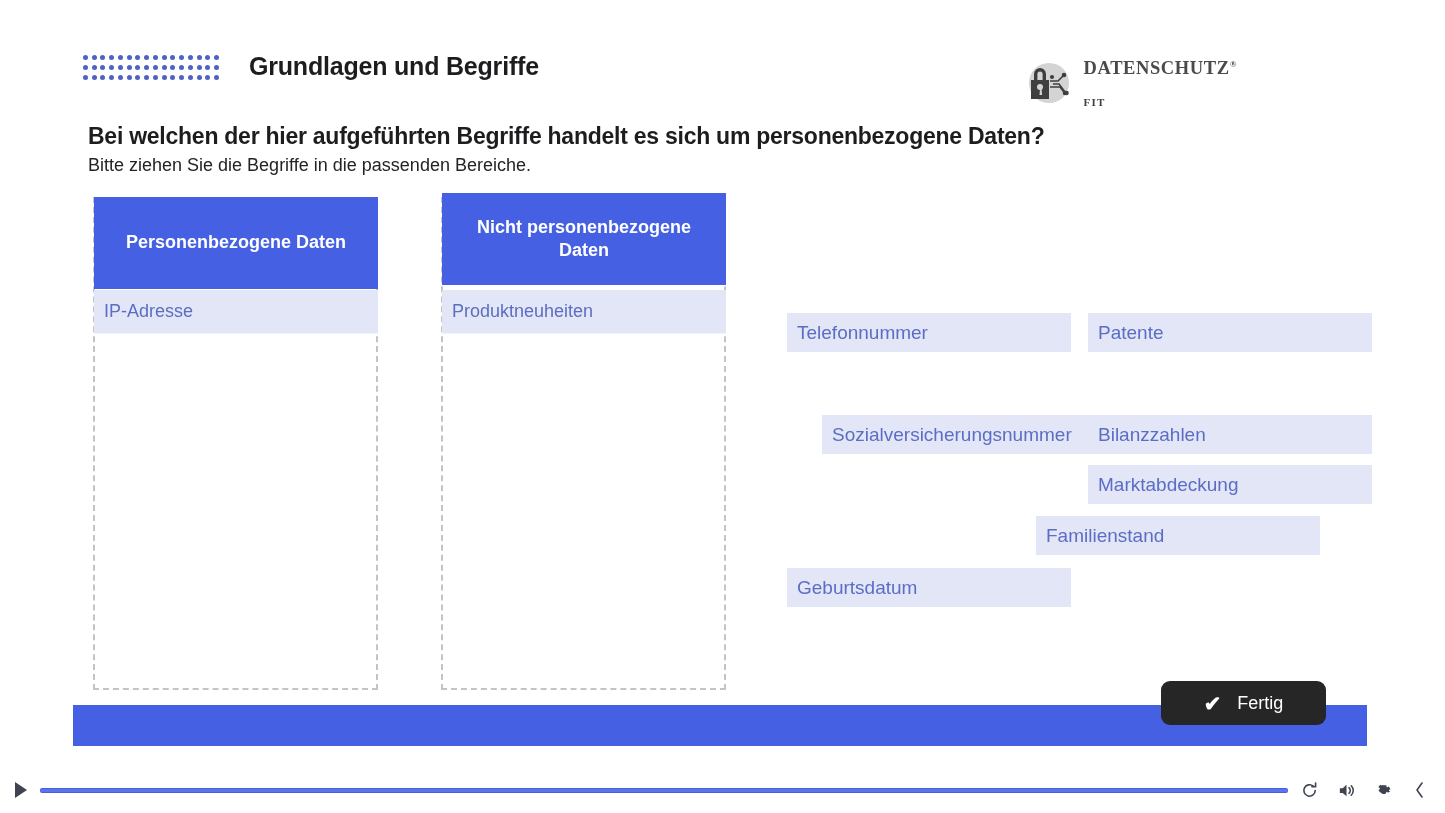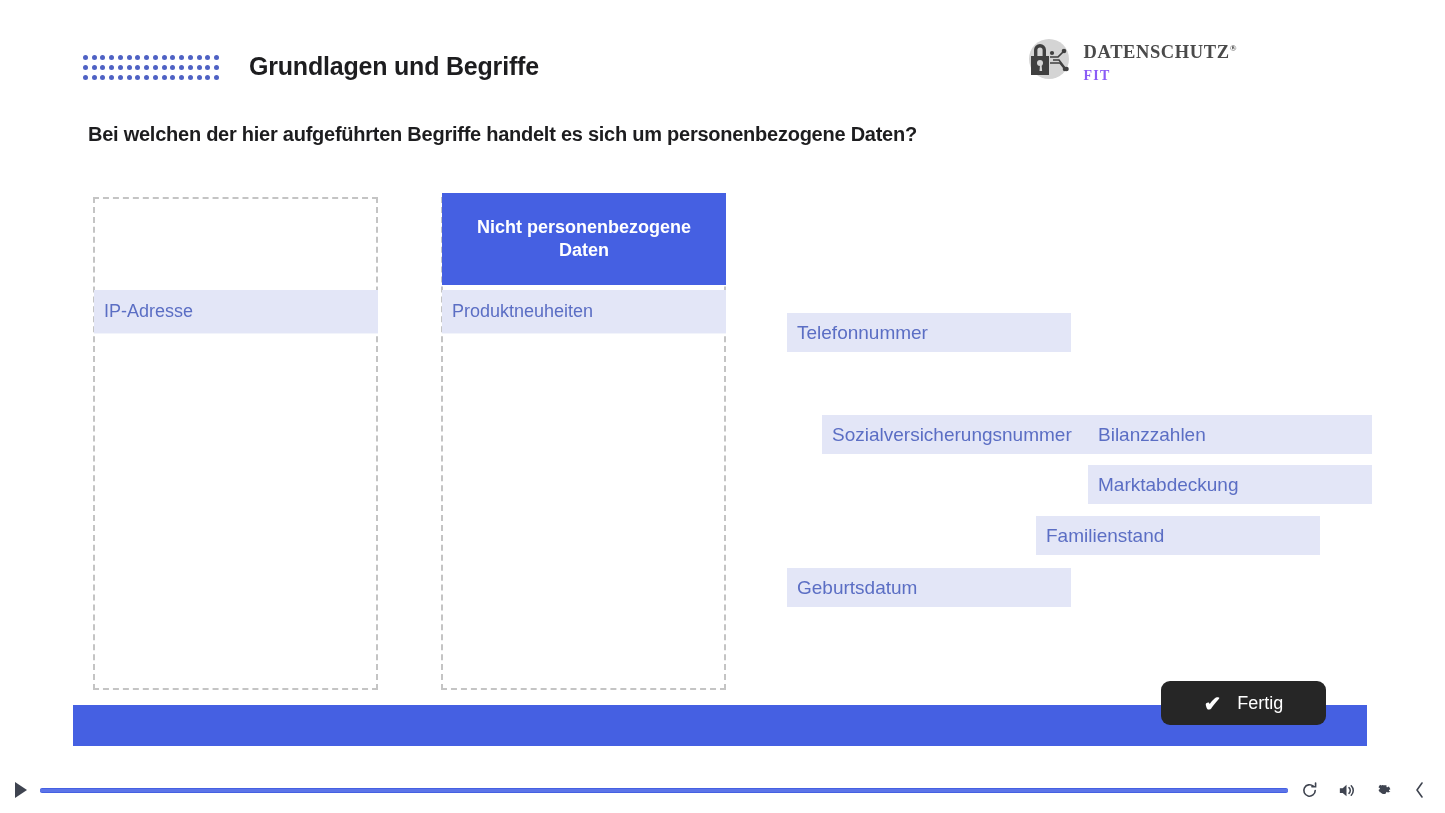--- a/index.html
+++ b/index.html
@@ -49,50 +49,50 @@
     font-weight: bold;
     color: #1d1d1f;
     letter-spacing: -0.2px;
     white-space: nowrap;
   }
 
   
   .brand {
     position: absolute;
     right: 72px;
-    top: 35px;
-    display: flex;
-    align-items: flex-end;
+    top: 59px;
+    display: flex;
+    align-items: flex-start;
     gap: 9px;
   }
   .brand-mark { width: 56px; height: 48px; display: block; }
   .brand-text { display: flex; flex-direction: column; line-height: 1; }
   .brand-main {
     font-size: 18.5px;
     font-weight: bold;
     color: #4a4a4a;
     letter-spacing: 0.6px;
     font-family: "Liberation Serif", serif;
   }
   .brand-main sup { font-size: 9px; vertical-align: super; }
   .brand-sub {
-    font-size: 14px;
-    font-weight: bold;
-    color: #8b5cf6;
+    font-size: 11px;
+    font-weight: bold;
+    color: #404040;
     letter-spacing: 1.2px;
     font-family: "Liberation Serif", serif;
-    margin-top: 8px;
+    margin-top: 19px;
   }
 
   
   .prompt-q {
     position: absolute;
     left: 88px;
     top: 123px;
-    font-size: 20px;
+    font-size: 23px;
     font-weight: bold;
     color: #1d1d1f;
     letter-spacing: -0.25px;
     white-space: nowrap;
   }
   .prompt-sub {
     position: absolute;
     left: 88px;
     top: 155px;
     font-size: 18px;
@@ -319,36 +319,39 @@
         </g>
       </svg>
     </span>
     <span class="brand-text">
       <span class="brand-main"><span>DATENSCHUTZ</span><sup>®</sup></span>
       <span class="brand-sub">FIT</span>
     </span>
   </div>
 
   <div class="prompt-q">Bei welchen der hier aufgeführten Begriffe handelt es sich um personenbezogene Daten?</div>
+  <div class="prompt-sub">Bitte ziehen Sie die Begriffe in die passenden Bereiche.</div>
 
   <div class="dropzone" style="left:93px; top:197px; width:285px; height:493px;"></div>
+  <div class="dz-head" style="left:94px; top:197px; width:284px; height:92px;">Personenbezogene Daten</div>
   <div class="dz-items" style="left:94px; top:290px; width:284px;">
     <div class="dz-item">IP-Adresse</div>
   </div>
 
   <div class="dropzone" style="left:441px; top:197px; width:285px; height:493px;"></div>
   <div class="dz-head" style="left:442px; top:193px; width:284px; height:92px;">Nicht personenbezogene Daten</div>
   <div class="dz-items" style="left:442px; top:290px; width:284px;">
     <div class="dz-item">Produktneuheiten</div>
   </div>
 
   <div class="chip" style="left:787px; top:313px; width:284px; height:39px;">Telefonnummer</div>
   <div class="chip" style="left:787px; top:415px; width:284px; height:39px;margin-left:35px;">Sozialversicherungsnummer</div>
   <div class="chip" style="left:787px; top:568px; width:284px; height:39px;">Geburtsdatum</div>
 
+  <div class="chip" style="left:1088px; top:313px; width:284px; height:39px;">Patente</div>
   <div class="chip" style="left:1088px; top:415px; width:284px; height:39px;">Bilanzzahlen</div>
   <div class="chip" style="left:1088px; top:465px; width:284px; height:39px;">Marktabdeckung</div>
   <div class="chip" style="left:1036px; top:516px; width:284px; height:39px;">Familienstand</div>
 
   <div class="blue-bar"></div>
 
   <div class="fertig-btn">
     <span class="check">✔</span>
     <span>Fertig</span>
   </div>

